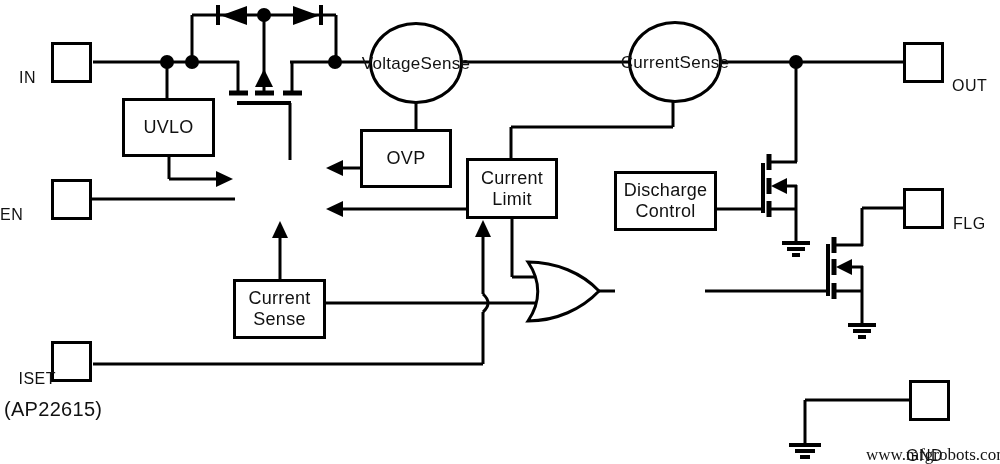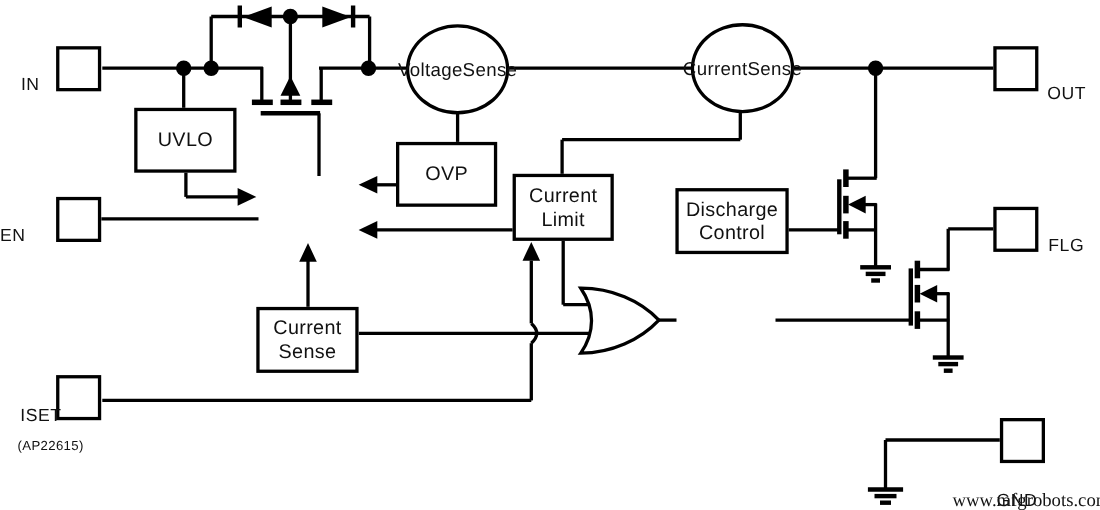--- a/index.html
+++ b/index.html
@@ -20,21 +20,21 @@
     font-size:17px;line-height:21px;text-align:center;letter-spacing:.3px;
   }
   .pin{
     position:absolute;box-sizing:border-box;width:41px;height:41px;
     border:3px solid #000;background:#fff;
   }
   .pin-label{
     position:absolute;font-size:16px;line-height:20px;letter-spacing:.5px;white-space:nowrap;margin-top:16px;
   }
   .part-label{
-    position:absolute;left:16px;top:398px;font-size:12px;letter-spacing:.3px;
+    position:absolute;left:4px;top:398px;font-size:20px;letter-spacing:.3px;
   }
   .watermark{
     position:absolute;left:866px;top:445px;font-size:17px;
     font-family:"Liberation Serif","DejaVu Serif",serif;color:#141414;white-space:nowrap;
   }
 </style>
 </head>
 <body>
 
 <div id="canvas">

